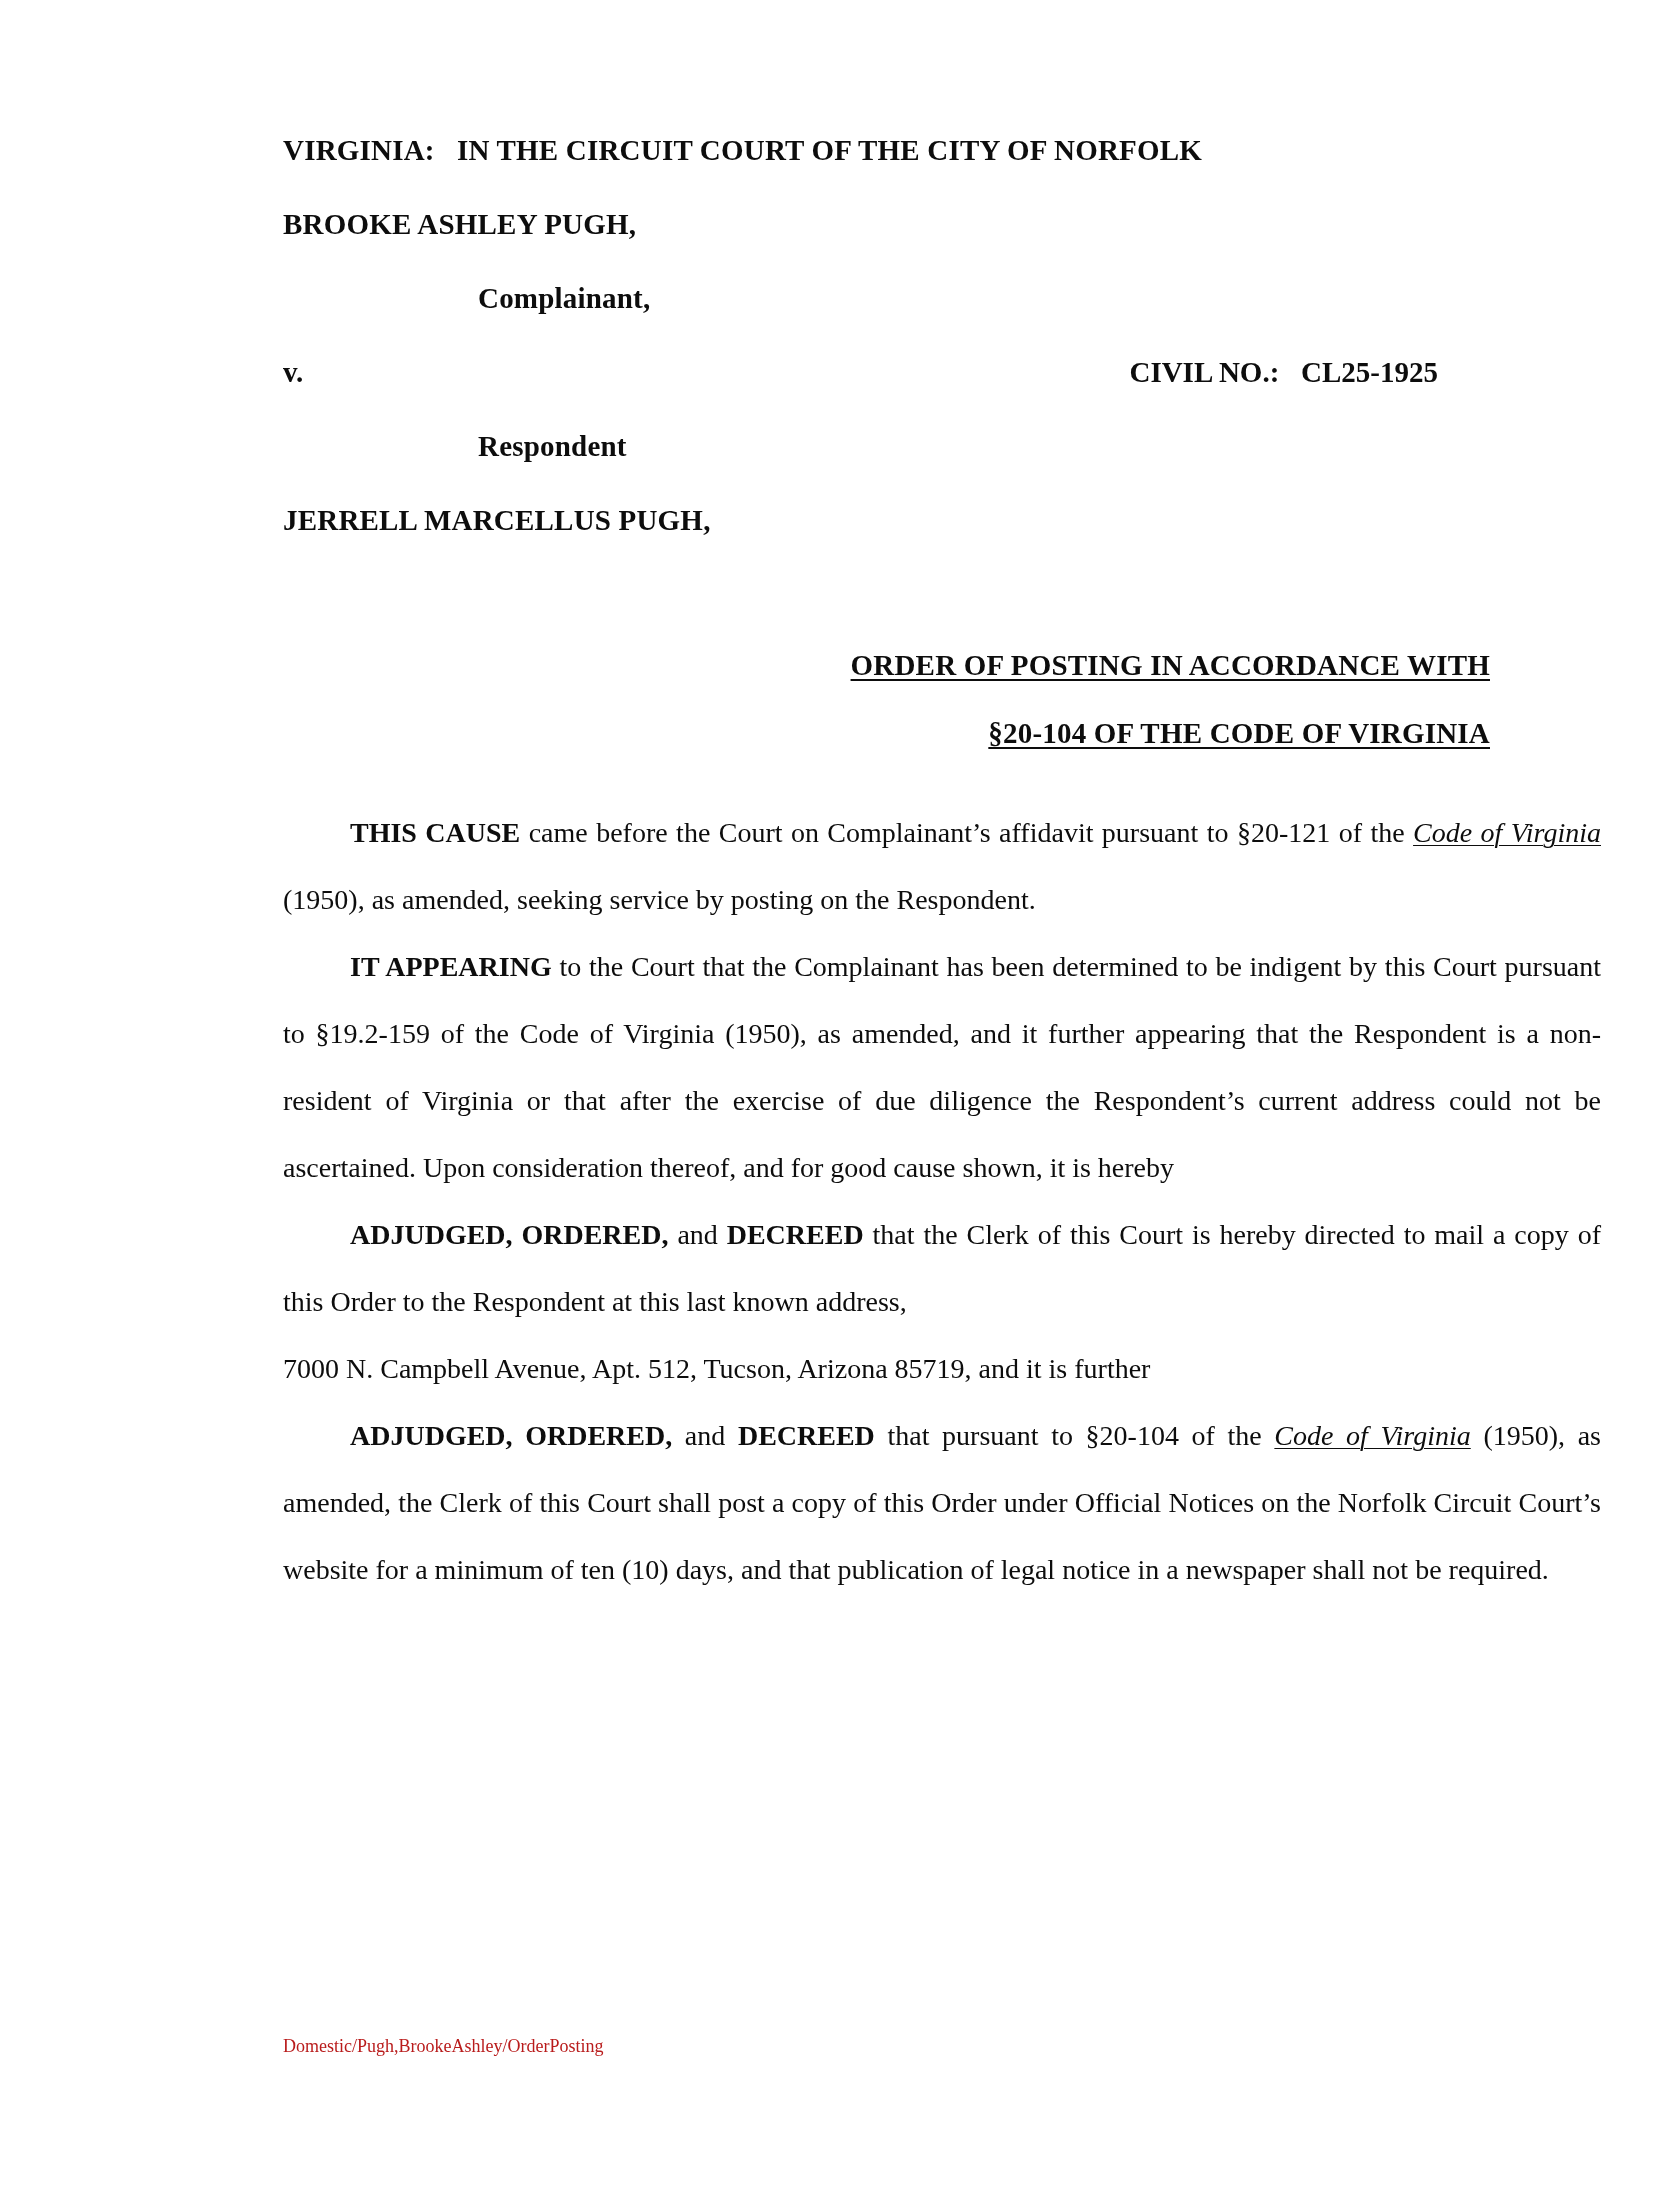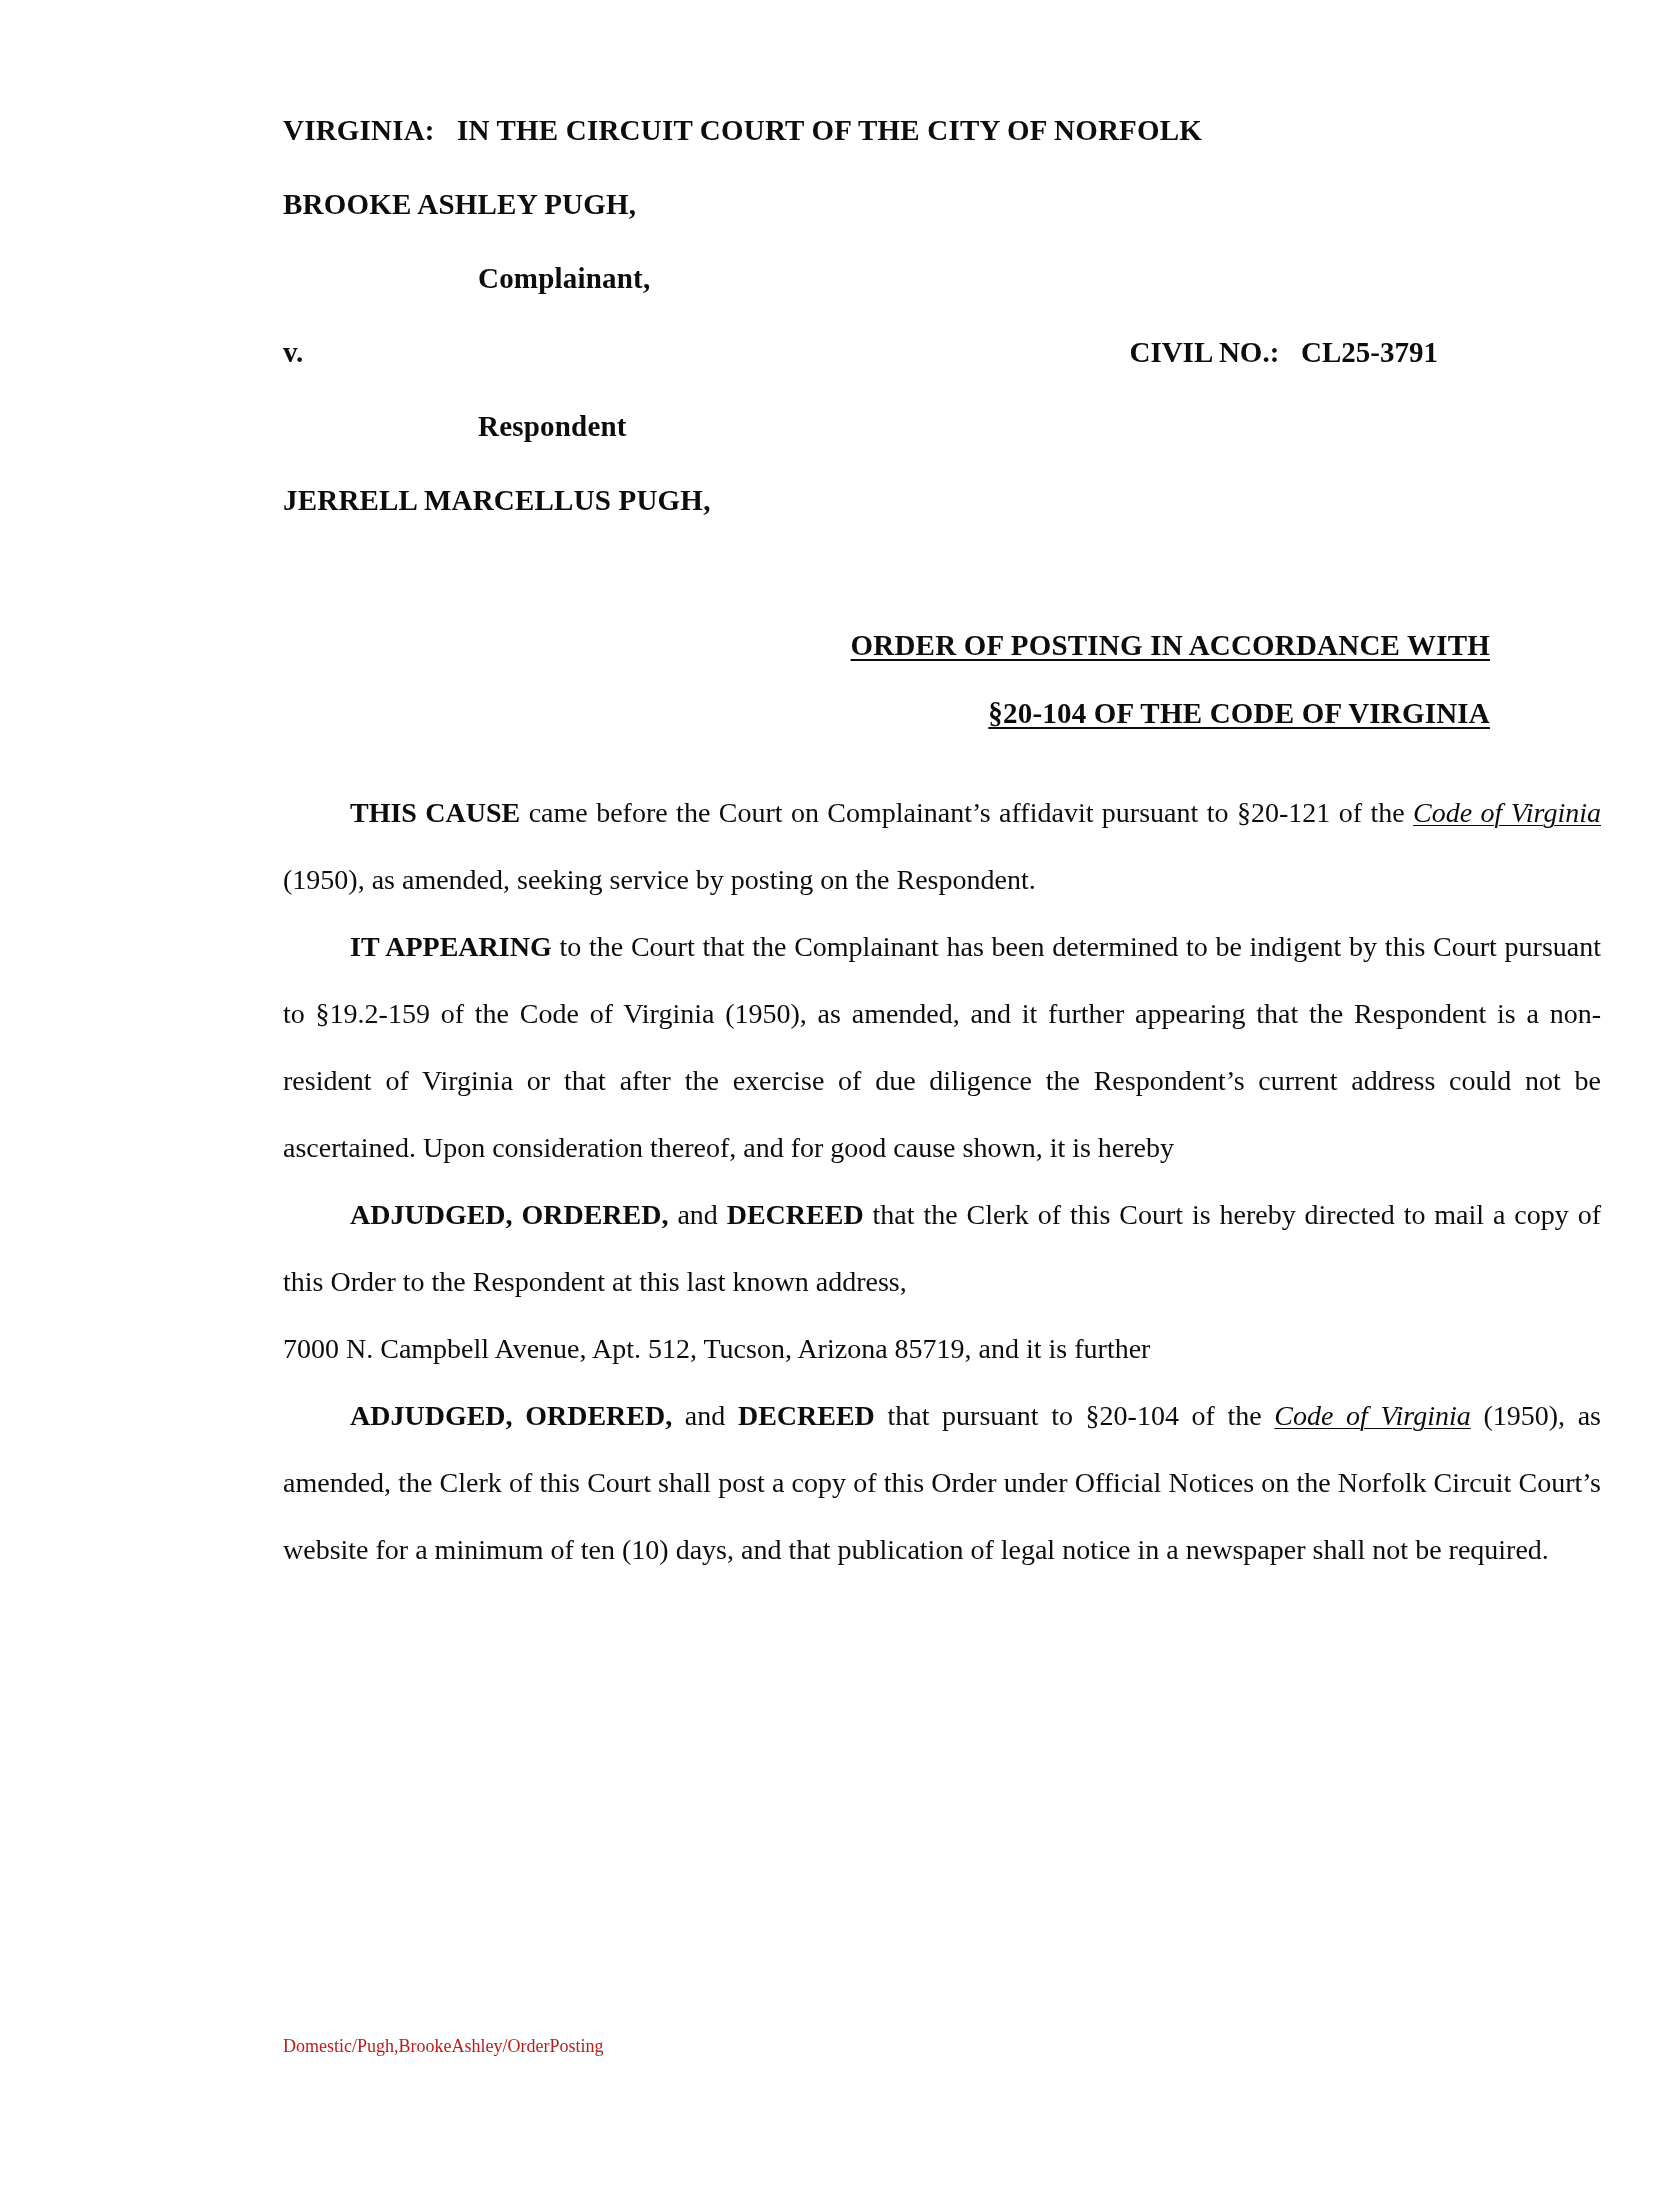--- a/index.html
+++ b/index.html
@@ -13,21 +13,21 @@
     height: 2192px;
     background: #ffffff;
     font-family: "Liberation Serif", "DejaVu Serif", serif;
     color: #0d0d0d;
     box-sizing: border-box;
     overflow: hidden;
   }
   .content {
     position: absolute;
     left: 283px;
-    top: 116px;
+    top: 136px;
     width: 1318px;
   }
 
   
   .caption-line {
     font-size: 29px;
     font-weight: bold;
     letter-spacing: 0.2px;
     line-height: 1;
     margin: 0 0 45px 0;
@@ -123,21 +123,21 @@
   <div class="content">
 
     <div class="caption-line">VIRGINIA:   IN THE CIRCUIT COURT OF THE CITY OF NORFOLK</div>
 
     <div class="caption-line">BROOKE ASHLEY PUGH,</div>
 
     <div class="caption-line indent">Complainant,</div>
 
     <div class="caption-row">
       <div class="left">v.</div>
-      <div class="right">CIVIL NO.:   CL25-3791</div>
+      <div class="right">CIVIL NO.:   CL25-1925</div>
     </div>
 
     <div class="caption-line indent">Respondent</div>
 
     <div class="caption-line">JERRELL MARCELLUS PUGH,</div>
 
     <div class="doc-title">
       <div class="tline">
         <span>ORDER OF POSTING IN ACCORDANCE WITH</span>
       </div>

